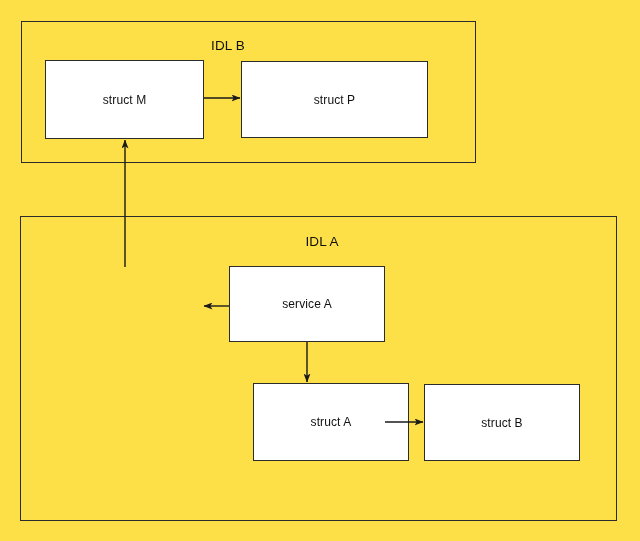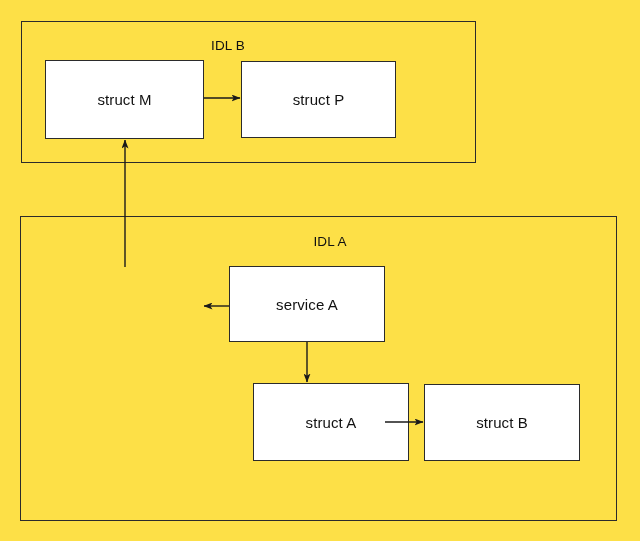--- a/index.html
+++ b/index.html
@@ -30,21 +30,21 @@
   .node-box {
     position: absolute;
     box-sizing: border-box;
     border: 1.3px solid #2b2b2b;
     background: #ffffff;
     display: flex;
     align-items: center;
     justify-content: center;
   }
   .node-label {
-    font-size: 15px;
+    font-size: 12px;
     line-height: 1;
     color: #111111;
     letter-spacing: 0.1px;
     white-space: nowrap;
   }
   .group-label {
     position: absolute;
     font-size: 13.5px;
     line-height: 1;
     color: #111111;
@@ -68,27 +68,27 @@
 </style>
 </head>
 <body>
 
 <div id="diagram-root">
 
   <div class="container-box" style="left:21px; top:21px; width:455px; height:142px;"></div>
   <div class="group-label" style="left:228px; top:46px;">IDL B</div>
 
   <div class="container-box" style="left:20px; top:216px; width:597px; height:305px;"></div>
-  <div class="group-label" style="left:330px; top:242px;">IDL A</div>
+  <div class="group-label" style="left:322px; top:242px;">IDL A</div>
 
   <div class="node-box" style="left:45px; top:60px; width:159px; height:79px;">
     <span class="node-label">struct M</span>
   </div>
 
-  <div class="node-box" style="left:241px; top:61px; width:155px; height:77px;">
+  <div class="node-box" style="left:241px; top:61px; width:187px; height:77px;">
     <span class="node-label">struct P</span>
   </div>
 
 
   <div class="node-box" style="left:229px; top:266px; width:156px; height:76px;">
     <span class="node-label">service A</span>
   </div>
 
   <div class="node-box" style="left:229px; top:383px; width:156px; height:78px;margin-left:24px;">
     <span class="node-label">struct A</span>

